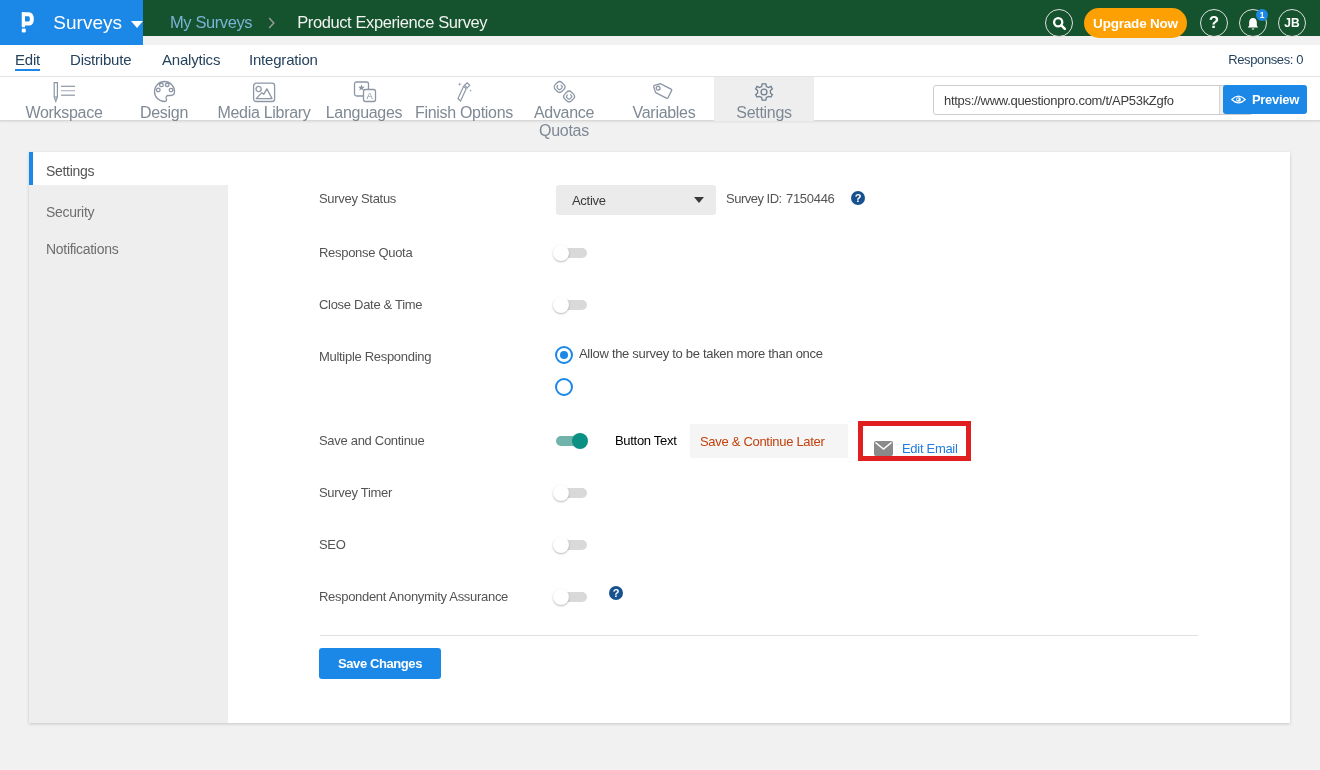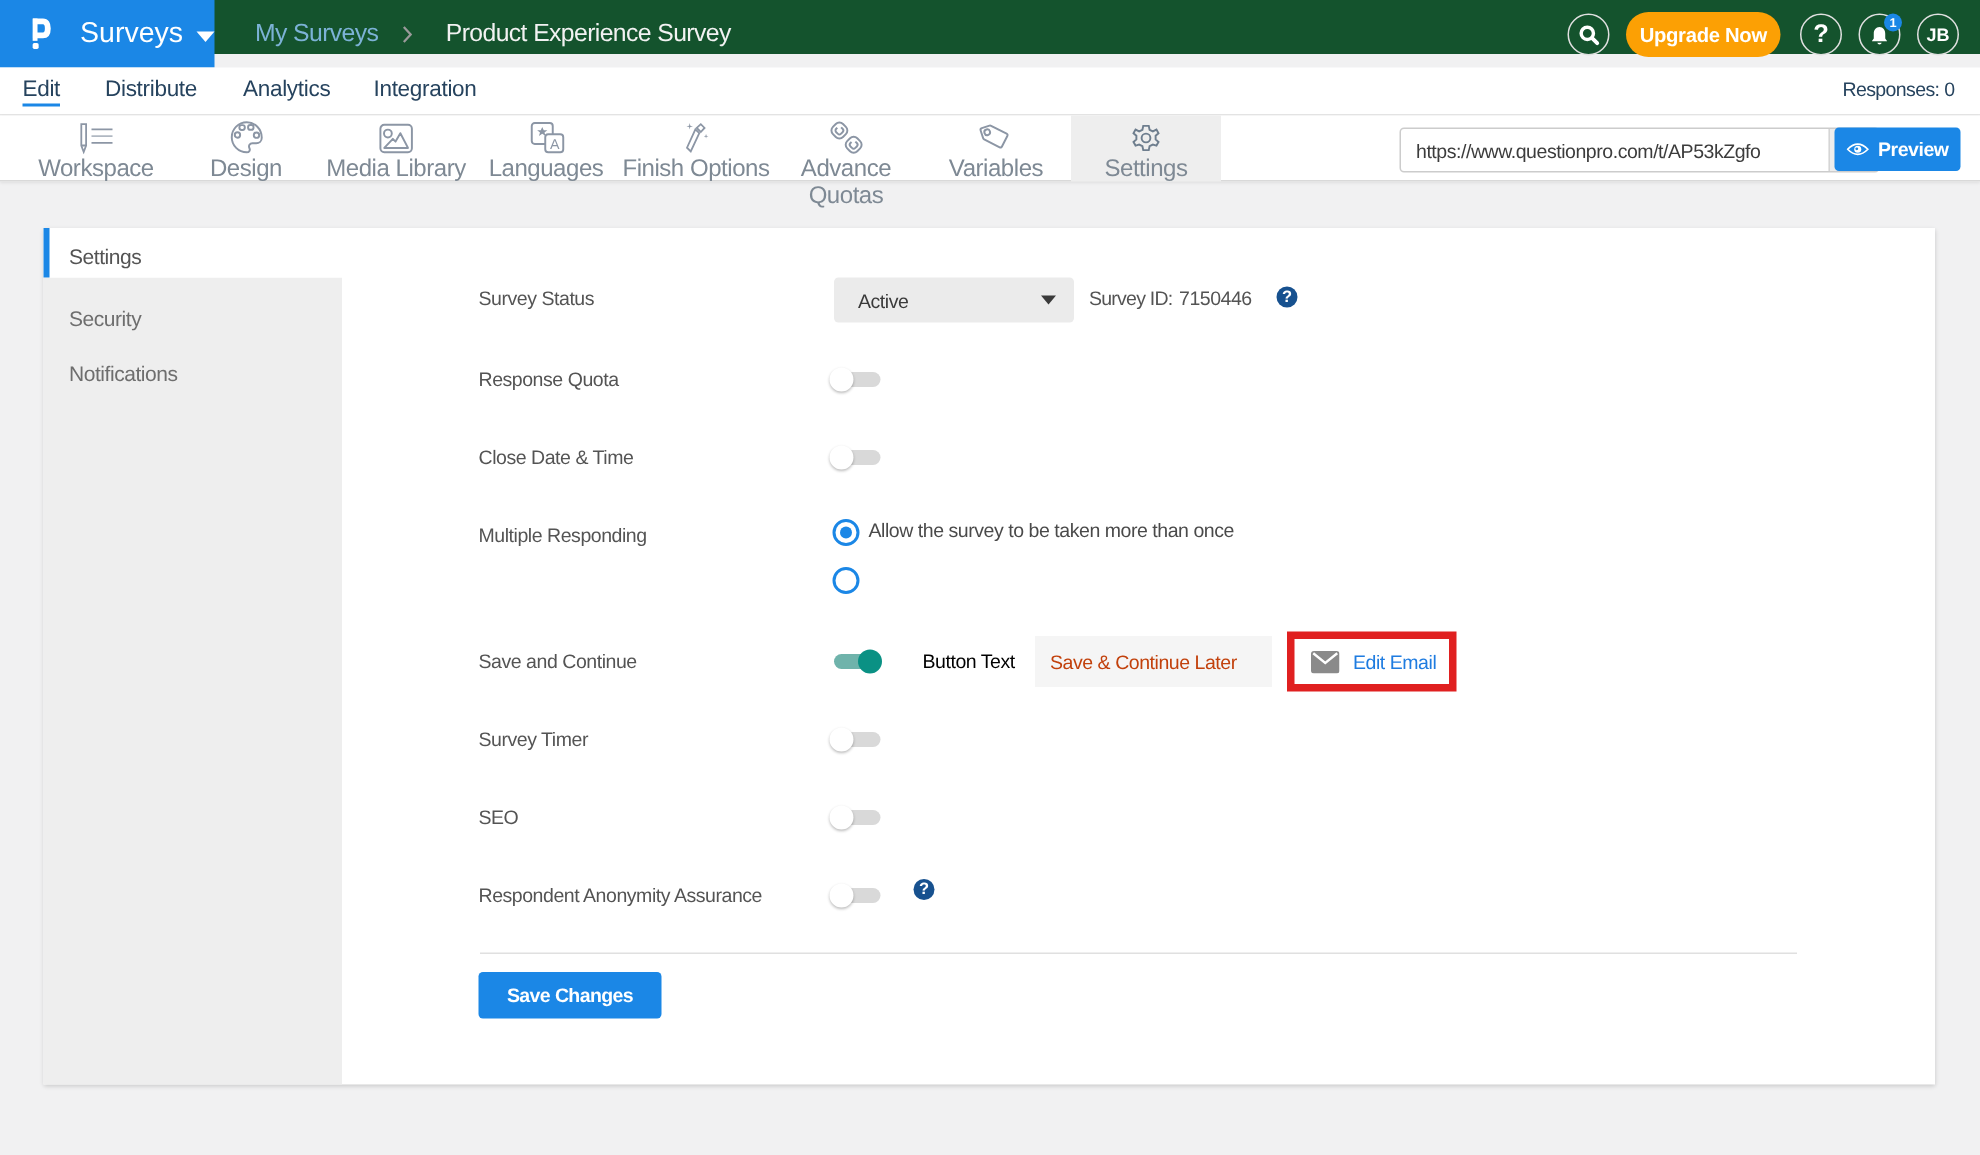--- a/index.html
+++ b/index.html
@@ -46,21 +46,21 @@
 .tgl{position:absolute;width:31px;height:10px;border-radius:5px;background:#d9d9d9}
 .tgl .knob{position:absolute;left:-3px;top:-3px;width:16px;height:16px;border-radius:50%;background:#fff;box-shadow:0 1px 2px rgba(0,0,0,.28)}
 .tgl.on{background:#6fb3ab}
 .tgl.on .knob{left:auto;right:-1px;background:#0a9184;box-shadow:none}
 .qmark{position:absolute;width:14px;height:14px;border-radius:50%;background:#17518f;color:#fff;font-size:11px;font-weight:bold;display:flex;align-items:center;justify-content:center;letter-spacing:0}
 .radio{position:absolute;width:18px;height:18px;border:2px solid #1b87e6;border-radius:50%;background:#fff}
 .radio.sel:after{content:"";position:absolute;left:3px;top:3px;width:8px;height:8px;border-radius:50%;background:#1b87e6}
 .rtext{position:absolute;color:#4a4a4a}
 .btntext{position:absolute;color:#000000}
 .input1{position:absolute;left:661px;top:272px;width:158px;height:34px;background:#f5f5f5;color:#c2410c;display:flex;align-items:center;padding-left:10px}
-.redbox{position:absolute;left:829px;top:269px;width:113px;height:40px;border:5px solid #e02020;background:#fff;display:flex;align-items:center}
+.redbox{position:absolute;left:829px;top:269px;width:113px;height:40px;border:5px solid #e02020;background:#fff;display:flex;align-items:flex-end}
 .savebtn{position:absolute;left:290px;top:496px;width:122px;height:31px;background:#1b87e6;border-radius:3px;color:#fff;font-weight:bold;font-size:13px;letter-spacing:-0.4px;display:flex;align-items:center;justify-content:center}
 .divider{position:absolute;left:291px;top:483px;width:878px;height:1px;background:#e0e0e0}
 </style>
 </head>
 <body>
 
 <div class="topbar">
   <div class="logo">
     <svg width="14" height="23" viewBox="0 0 14 23">
       <path d="M1 2.9 L8 2.9 Q11.4 2.9 11.4 7.75 Q11.4 12.6 8 12.6 L1 12.6" fill="none" stroke="#fff" stroke-width="4.1"></path>

